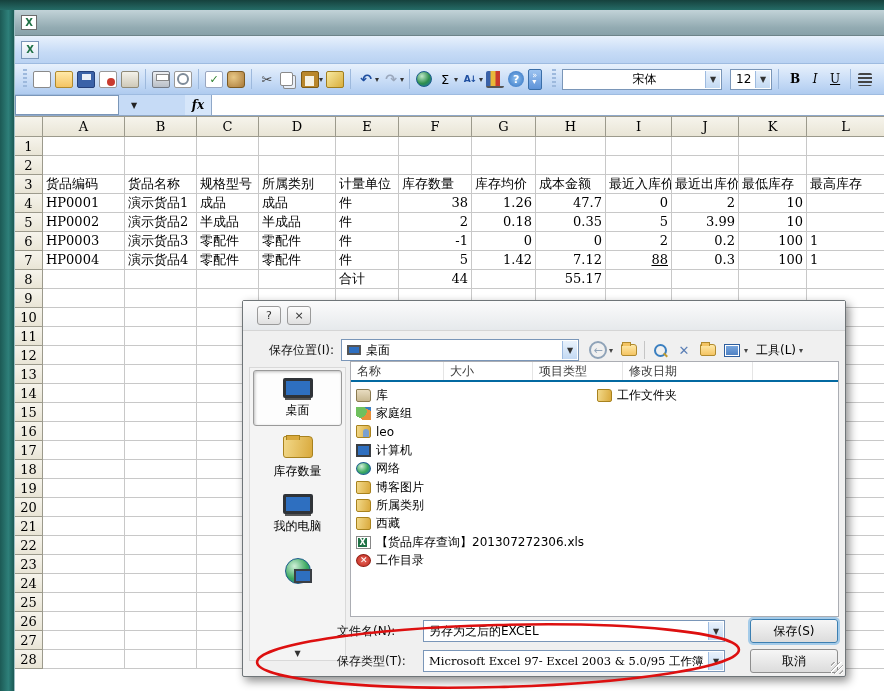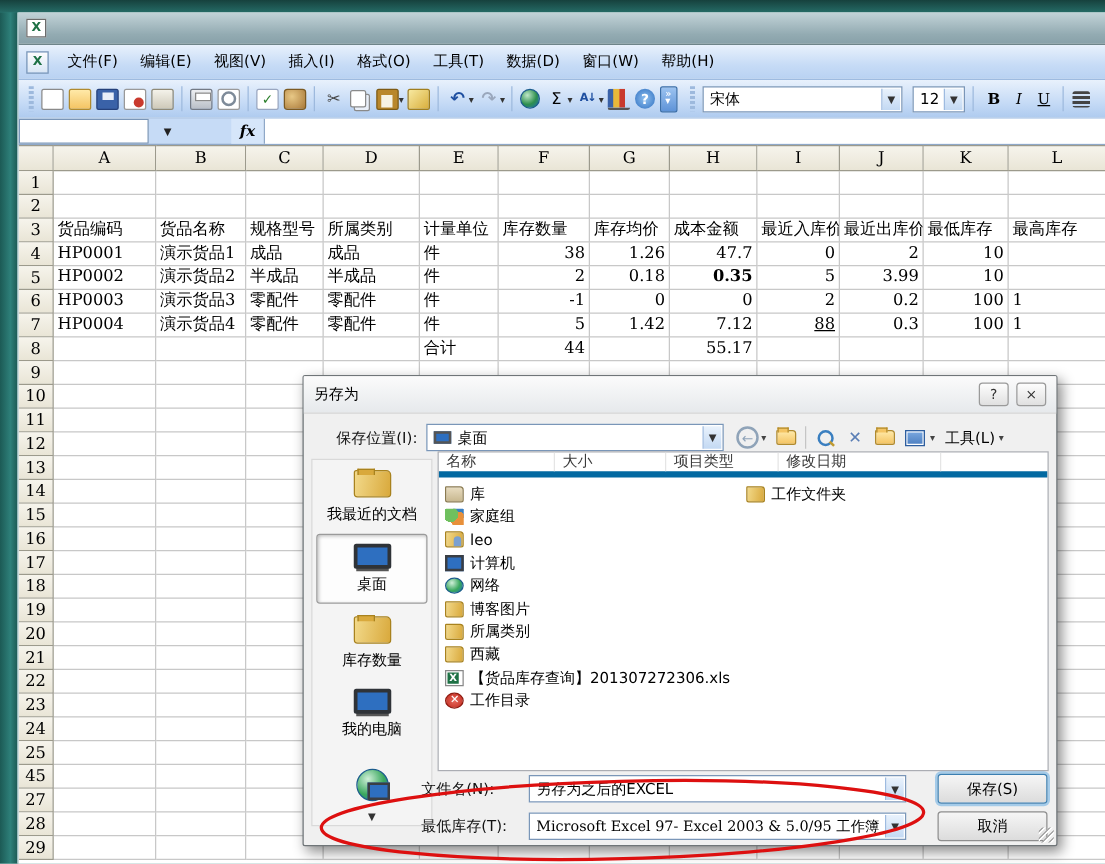--- a/index.html
+++ b/index.html
@@ -140,21 +140,21 @@
   .pic-folder, .pic-recent-docs, .pic-documents { background:linear-gradient(100deg,#F2D98A,#D9A93C); border:1px solid #A8821E; border-radius:2px 4px 3px 3px; width:30px; height:22px; margin:2px auto; }
   .pic-folder::before, .pic-recent-docs::before, .pic-documents::before { content:""; position:absolute; left:2px; top:-2px; width:12px; height:4px; background:#D9A93C; border:1px solid #A8821E; border-bottom:none; }
   .pic-desktop, .pic-computer { width:30px; height:20px; background:#2E6FC0; border:3px solid #2F3338; border-radius:2px; margin:1px auto; box-shadow:0 4px 0 -2px #555; }
   .pic-network-places { width:26px; height:26px; border-radius:50%; margin:0 auto;
     background: radial-gradient(circle at 35% 30%, #CFEFD8, #3AA85E 55%, #1C6FB0); border:1px solid #1B5C8C; }
   .pic-network-places::after { content:""; position:absolute; right:-2px; bottom:0; width:14px; height:10px; background:#2E6FC0; border:2px solid #3A3E44; }
   .place-scroll { position:absolute; bottom:2px; left:0; width:100%; text-align:center; font-size:8px; color:#333; }
 
   .filelist { position:absolute; left:107px; top:60px; width:489px; height:256px;
     background:#fff; border:1px solid #ABADB3; overflow:hidden; }
-  .fl-head { display:flex; height:20px; border-bottom:5px solid #0369a1; align-items:center; color:#3A3A3A; }
+  .fl-head { display:flex; height:20px; border-bottom:2px solid #0369a1; align-items:center; color:#3A3A3A; }
   .fl-head span { border-right:1px solid #E5E5E5; padding-left:6px; height:100%; display:flex; align-items:center; }
   .fl-col { position:absolute; top:24px; display:flex; flex-direction:column; }
   .fl-item { height: 18.4px; display:flex; align-items:center; gap:5px; white-space:nowrap; }
   .fic { width:15px; height:13px; flex:none; position:relative; }
   .fic-folder, .fic-library, .fic-user { background:linear-gradient(100deg,#F2D98A,#D9A93C); border:1px solid #A8821E; border-radius:1px 3px 2px 2px; }
   .fic-library { background:linear-gradient(#E8DCC0,#C8B890); border:1px solid #8A7A50; }
   .fic-user::after { content:""; position:absolute; right:1px; bottom:0; width:6px; height:8px; background:#7AA0D0; border-radius:3px 3px 0 0; }
   .fic-homegroup { background: radial-gradient(circle at 30% 35%, #6FC05E 0 45%, transparent 46%), radial-gradient(circle at 70% 65%, #E8903A 0 45%, transparent 46%), radial-gradient(circle at 70% 30%, #3A7FC0 0 40%, transparent 41%); }
   .fic-computer { background:#2E6FC0; border:2px solid #3A3E44; }
   .fic-network { border-radius:50%; background: radial-gradient(circle at 35% 30%, #CFEFD8, #3AA85E 55%, #1C6FB0); border:1px solid #1B5C8C; }
@@ -191,31 +191,20 @@
   <div class="left-strip"></div>
 
   <div class="xlwin">
 
     <div class="titlebar">
       <span class="xl-appicon">X</span>
     </div>
 
     <div class="menubar">
       <span class="menu-appicon">X</span>
-      <span style="display:flex;">
-          <span class="menu-item">文件(F)</span>
-          <span class="menu-item">编辑(E)</span>
-          <span class="menu-item">视图(V)</span>
-          <span class="menu-item">插入(I)</span>
-          <span class="menu-item">格式(O)</span>
-          <span class="menu-item">工具(T)</span>
-          <span class="menu-item">数据(D)</span>
-          <span class="menu-item">窗口(W)</span>
-          <span class="menu-item">帮助(H)</span>
-        </span>
     </div>
 
     <div class="toolbar">
       <span class="tb-grip"></span>
       <span style="display:flex;align-items:center;">
           <span class="tbi i-new"></span>
           <span class="tbi i-open"></span>
           <span class="tbi i-save"></span>
           <span class="tbi i-permission"></span>
           <span class="tbi i-email"></span>
@@ -240,21 +229,21 @@
           <span class="tbi i-hyperlink"></span>
           <span class="tbi i-autosum"></span>
           <span class="tb-caret">▾</span>
           <span class="tbi i-sort-ascending"></span>
           <span class="tb-caret">▾</span>
           <span class="tbi i-chart-wizard"></span>
           <span class="tbi i-help"></span>
           <span class="tbi i-more"></span>
         </span>
       <span class="tb-grip" style="margin-left:8px;"></span>
-      <span class="combo" style="width:160px;margin-left:2px;">
+      <span class="combo" style="width:160px;margin-left:2px;justify-content:center;">
         <span>宋体</span>
         <span class="arr">▼</span>
       </span>
       <span class="combo" style="width:42px;margin-left:8px;">
         <span>12</span>
         <span class="arr">▼</span>
       </span>
       <span class="tb-sep" style="margin:0 6px;"></span>
       <span class="fmt-btn" style="font-weight:bold;">B</span>
       <span class="fmt-btn" style="font-style:italic;">I</span>
@@ -348,21 +337,21 @@
         </div>
         <div class="g-row">
           <div class="g-rowhdr">5</div>
           <div class="g-cell" style="width: 82px;">HP0002</div>
           <div class="g-cell" style="width: 72px;">演示货品2</div>
           <div class="g-cell" style="width: 62px;">半成品</div>
           <div class="g-cell" style="width: 77px;">半成品</div>
           <div class="g-cell" style="width: 63px;">件</div>
           <div class="g-cell num" style="width: 73px;">2</div>
           <div class="g-cell num" style="width: 64px;">0.18</div>
-          <div class="g-cell num" style="width: 70px; font-weight: bold;">0.35</div>
+          <div class="g-cell num" style="width: 70px;">0.35</div>
           <div class="g-cell num" style="width: 66px;">5</div>
           <div class="g-cell num" style="width: 67px;">3.99</div>
           <div class="g-cell num" style="width: 68px;">10</div>
           <div class="g-cell" style="width: 78px;"></div>
         </div>
         <div class="g-row">
           <div class="g-rowhdr">6</div>
           <div class="g-cell" style="width: 82px;">HP0003</div>
           <div class="g-cell" style="width: 72px;">演示货品3</div>
           <div class="g-cell" style="width: 62px;">零配件</div>
@@ -655,21 +644,21 @@
           <div class="g-cell" style="width: 63px;"></div>
           <div class="g-cell" style="width: 73px;"></div>
           <div class="g-cell" style="width: 64px;"></div>
           <div class="g-cell" style="width: 70px;"></div>
           <div class="g-cell" style="width: 66px;"></div>
           <div class="g-cell" style="width: 67px;"></div>
           <div class="g-cell" style="width: 68px;"></div>
           <div class="g-cell" style="width: 78px;"></div>
         </div>
         <div class="g-row">
-          <div class="g-rowhdr">45</div>
+          <div class="g-rowhdr">26</div>
           <div class="g-cell" style="width: 82px;"></div>
           <div class="g-cell" style="width: 72px;"></div>
           <div class="g-cell" style="width: 62px;"></div>
           <div class="g-cell" style="width: 77px;"></div>
           <div class="g-cell" style="width: 63px;"></div>
           <div class="g-cell" style="width: 73px;"></div>
           <div class="g-cell" style="width: 64px;"></div>
           <div class="g-cell" style="width: 70px;"></div>
           <div class="g-cell" style="width: 66px;"></div>
           <div class="g-cell" style="width: 67px;"></div>
@@ -686,54 +675,38 @@
           <div class="g-cell" style="width: 73px;"></div>
           <div class="g-cell" style="width: 64px;"></div>
           <div class="g-cell" style="width: 70px;"></div>
           <div class="g-cell" style="width: 66px;"></div>
           <div class="g-cell" style="width: 67px;"></div>
           <div class="g-cell" style="width: 68px;"></div>
           <div class="g-cell" style="width: 78px;"></div>
         </div>
         <div class="g-row">
           <div class="g-rowhdr">28</div>
-          <div class="g-cell" style="width: 82px;"></div>
-          <div class="g-cell" style="width: 72px;"></div>
-          <div class="g-cell" style="width: 62px;"></div>
-          <div class="g-cell" style="width: 77px;"></div>
-          <div class="g-cell" style="width: 63px;"></div>
-          <div class="g-cell" style="width: 73px;"></div>
-          <div class="g-cell" style="width: 64px;"></div>
-          <div class="g-cell" style="width: 70px;"></div>
-          <div class="g-cell" style="width: 66px;"></div>
-          <div class="g-cell" style="width: 67px;"></div>
-          <div class="g-cell" style="width: 68px;"></div>
-          <div class="g-cell" style="width: 78px;"></div>
-        </div>
-        <div class="g-row">
-          <div class="g-rowhdr">29</div>
           <div class="g-cell" style="width: 82px;"></div>
           <div class="g-cell" style="width: 72px;"></div>
           <div class="g-cell" style="width: 62px;"></div>
           <div class="g-cell" style="width: 77px;"></div>
           <div class="g-cell" style="width: 63px;"></div>
           <div class="g-cell" style="width: 73px;"></div>
           <div class="g-cell" style="width: 64px;"></div>
           <div class="g-cell" style="width: 70px;"></div>
           <div class="g-cell" style="width: 66px;"></div>
           <div class="g-cell" style="width: 67px;"></div>
           <div class="g-cell" style="width: 68px;"></div>
           <div class="g-cell" style="width: 78px;"></div>
         </div>
       </div>
   </div>
 
   <div class="dialog">
     <div class="dlg-title">
-      <span class="t">另存为</span>
       <span class="dlg-btn">?</span>
       <span class="dlg-btn">×</span>
     </div>
 
     <div class="dlg-row1">
       <span class="lbl loc-label">保存位置(I):</span>
       <span class="combo loc-combo">
         <span class="mon-ic"></span>
         <span>桌面</span>
         <span class="arr">▼</span>
@@ -753,24 +726,20 @@
           <span class="nav-views"></span>
         </span>
       <span class="nav-caret">▾</span>
       <span class="tools-btn">
         <span>工具(L)</span>
         <span class="nav-caret">▾</span>
       </span>
     </div>
 
     <div class="places">
-        <div class="place-item">
-          <span class="pic pic-recent-docs"></span>
-          <div class="place-lbl">我最近的文档</div>
-        </div>
         <div class="place-item selected">
           <span class="pic pic-desktop"></span>
           <div class="place-lbl">桌面</div>
         </div>
         <div class="place-item">
           <span class="pic pic-documents"></span>
           <div class="place-lbl">库存数量</div>
         </div>
         <div class="place-item">
           <span class="pic pic-computer"></span>
@@ -840,21 +809,21 @@
     </div>
 
     <div class="dlg-bottom-row" style="top:318px;">
       <span class="lbl fn-label">文件名(N):</span>
       <span class="combo fn-combo">
         <span>另存为之后的EXCEL</span>
         <span class="arr">▼</span>
       </span>
     </div>
     <div class="dlg-bottom-row" style="top:348px;">
-      <span class="lbl fn-label">最低库存(T):</span>
+      <span class="lbl fn-label">保存类型(T):</span>
       <span class="combo fn-combo" style="font-family:'DejaVu Serif',serif;font-size:11.5px;">
         <span style="white-space:nowrap;overflow:hidden;">Microsoft Excel 97- Excel 2003 &amp; 5.0/95 工作簿</span>
         <span class="arr">▼</span>
       </span>
     </div>
 
     <div class="dlg-push-btn btn-save">保存(S)</div>
     <div class="dlg-push-btn btn-cancel">取消</div>
     <div class="grip"></div>
   </div>

